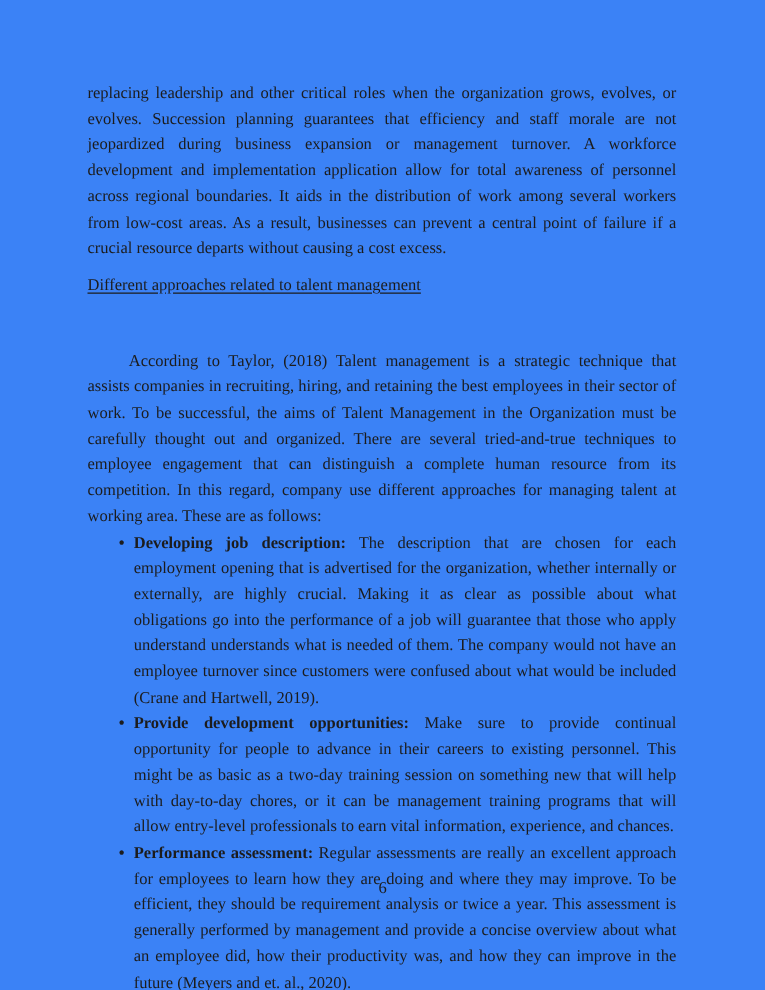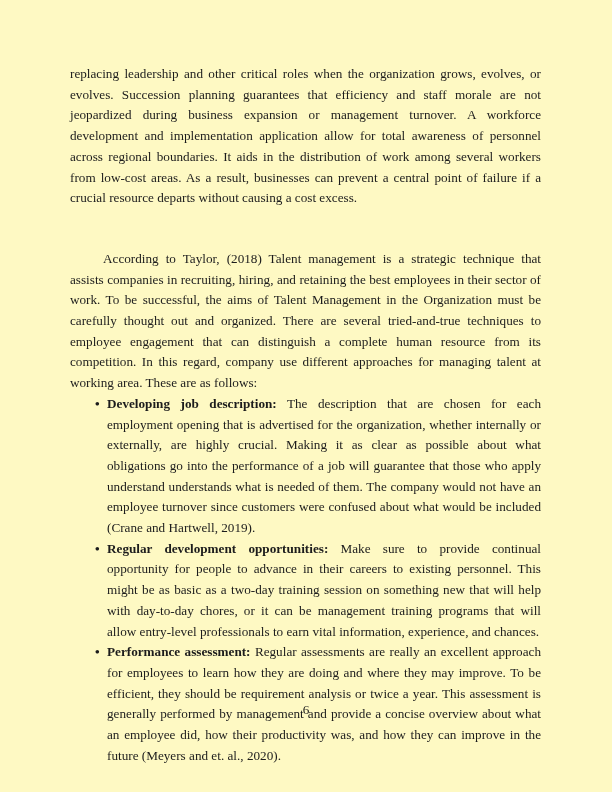--- a/index.html
+++ b/index.html
@@ -4,21 +4,21 @@
 <style>
   html, body {
     margin: 0;
     padding: 0;
     background: #ffffff;
   }
   .sheet {
     position: relative;
     width: 612px;
     height: 792px;
-    background: #fef9c3;
+    background: #3b82f6;
     overflow: hidden;
     font-family: "Liberation Serif", "DejaVu Serif", serif;
     font-size: 13.2px;
     line-height: 20.7px;
     color: #1c1c1c;
   }
   .body-text {
     position: absolute;
     left: 70px;
     top: 64px;
@@ -68,32 +68,33 @@
   }
 </style>
 </head>
 <body>
 
 <div class="sheet">
   <div class="body-text">
 
     <p class="para">replacing leadership and other critical roles when the organization grows, evolves, or evolves. Succession planning guarantees that efficiency and staff morale are not jeopardized during business expansion or management turnover. A workforce development and implementation application allow for total awareness of personnel across regional boundaries. It aids in the distribution of work among several workers from low-cost areas. As a result, businesses can prevent a central point of failure if a crucial resource departs without causing a cost excess.</p>
 
+    <h2 class="heading">Different approaches related to talent management</h2>
 
     <p class="para indent">According to Taylor, (2018) Talent management is a strategic technique that assists companies in recruiting, hiring, and retaining the best employees in their sector of work. To be successful, the aims of Talent Management in the Organization must be carefully thought out and organized. There are several tried-and-true techniques to employee engagement that can distinguish a complete human resource from its competition. In this regard, company use different approaches for managing talent at working area. These are as follows:</p>
 
     <ul class="bullet-list">
       <li class="bullet-item">
         <span class="dot">•</span>
         <span class="run-in">Developing job description:</span>
         <span>The description that are chosen for each employment opening that is advertised for the organization, whether internally or externally, are highly crucial. Making it as clear as possible about what obligations go into the performance of a job will guarantee that those who apply understand understands what is needed of them. The company would not have an employee turnover since customers were confused about what would be included (Crane and Hartwell, 2019).</span>
       </li>
       <li class="bullet-item">
         <span class="dot">•</span>
-        <span class="run-in">Regular development opportunities:</span>
+        <span class="run-in">Provide development opportunities:</span>
         <span>Make sure to provide continual opportunity for people to advance in their careers to existing personnel. This might be as basic as a two-day training session on something new that will help with day-to-day chores, or it can be management training programs that will allow entry-level professionals to earn vital information, experience, and chances.</span>
       </li>
       <li class="bullet-item">
         <span class="dot">•</span>
         <span class="run-in">Performance assessment:</span>
         <span>Regular assessments are really an excellent approach for employees to learn how they are doing and where they may improve. To be efficient, they should be requirement analysis or twice a year. This assessment is generally performed by management and provide a concise overview about what an employee did, how their productivity was, and how they can improve in the future (Meyers and et. al., 2020).</span>
       </li>
     </ul>
 
   </div>

